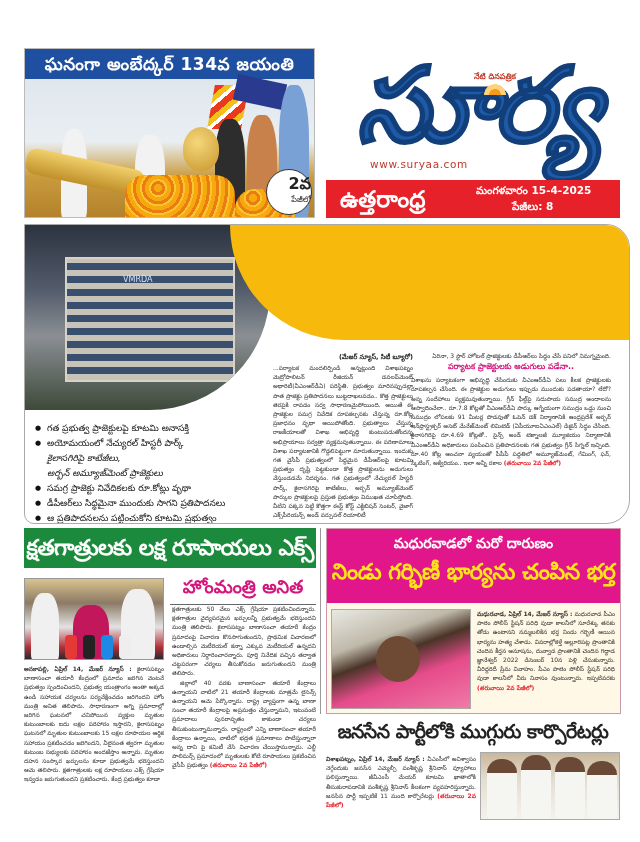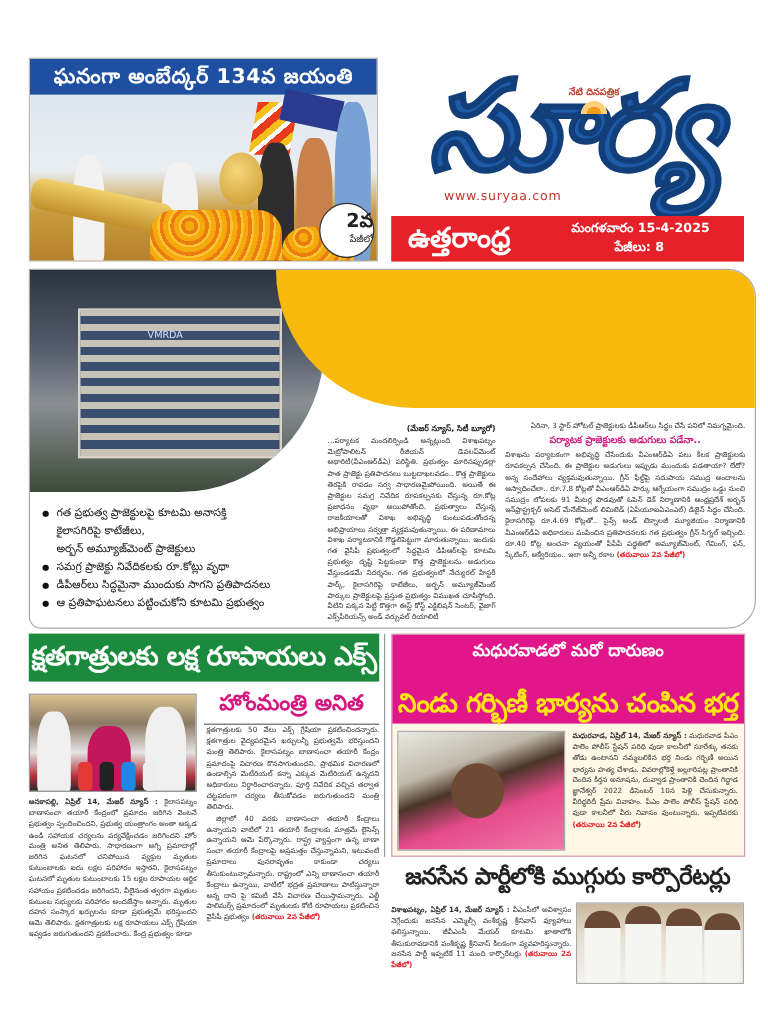--- a/index.html
+++ b/index.html
@@ -45,26 +45,26 @@
   #lead-bldg { position: absolute; left: 40px; top: 32px; width: 170px; height: 125px;
     background: repeating-linear-gradient(0deg, #c7c3b8 0 6px, #3a4f6e 6px 13px); border: 2px solid #d8d3c6; }
   #lead-bldg-sign { position: absolute; left: 98px; top: 18px; font-size: 8px; color: #cfe1ff; font-weight: normal; margin-top: 32px; }
   #lead-yellow { position: absolute; left: 205px; top: 0; width: 401px; height: 115px; background: #f7b90c; border-radius: 0 24px 0 120px; }
   #lead-kicker { position: absolute; left: 270px; top: 6px; font-size: 31px; font-weight: bold; color: #1a1a1a; letter-spacing: 1px; }
   #lead-head { position: absolute; left: 212px; top: 46px; font-size: 62px; font-weight: bold; color: #e62129;
     -webkit-text-stroke: 2px #8d0e12; letter-spacing: 4px; line-height: 66px; font-family: "DejaVu Serif", serif; }
   #lead-bullets { position: absolute; left: 8px; top: 196px; width: 240px; list-style: none; }
   #lead-bullets li { font-size: 9px; line-height: 15px; padding-left: 14px; position: relative; color: #111; }
   #lead-bullets li::before { content: "●"; position: absolute; left: 2px; top: 0; font-size: 7px; }
-  #lead-bullets li.cont { padding-left: 14px; }
+  #lead-bullets li.cont { padding-left: 14px; font-style: italic; }
   #lead-bullets li.cont::before { content: ""; }
   .body-text { font-size: 6px; line-height: 9.2px; color: #333; text-align: justify; }
   #lead-col1 { position: absolute; left: 248px; top: 128px; width: 140px; }
   #lead-byline { font-size: 6.5px; font-weight: bold; text-align: right; margin-bottom: 1px; }
-  #lead-col2 { position: absolute; left: 396px; top: 126px; width: 200px; }
+  #lead-col2 { position: absolute; left: 386px; top: 126px; width: 200px; }
   #lead-col2-top { text-align: right; }
   .subhead-pink { font-size: 8px; font-weight: bold; color: #d3177f; text-align: center; margin: 2px 0; }
   .cont-red { color: #e62129; font-weight: bold; }
 
   
   #green-head { left: 24px; top: 528px; width: 292px; height: 40px; background: #1c8a3c; color: #fff; font-size: 22px; font-weight: bold; line-height: 40px; text-align: center; letter-spacing: -0.5px; }
   #green-photo { left: 24px; top: 578px; width: 140px; height: 82px; border: 1px solid #999;
     background: linear-gradient(180deg, #d9c38e 0%, #8c7a66 30%, #e3e3e3 60%, #b5303a 85%, #2a2a2a 100%); overflow: hidden; }
   .mic { position: absolute; bottom: 0; width: 12px; height: 24px; border-radius: 4px; }
   #green-sub { left: 170px; top: 576px; width: 146px; font-size: 18px; font-weight: bold; color: #d3177f; text-align: center; border-bottom: 1px solid #666; padding-bottom: 2px; }
@@ -72,21 +72,21 @@
   #green-col-left { left: 24px; top: 664px; width: 140px; }
   #green-dateline { font-weight: bold; }
 
   
   #vdivider { left: 320px; top: 528px; width: 1px; height: 186px; background: #999; }
 
   
   #pink-box { left: 326px; top: 528px; width: 295px; height: 186px; border: 1px solid #c9a; background: #fff8e6; }
   #pink-head { position: absolute; left: 0; top: 0; width: 293px; height: 74px; background: #e0168a; text-align: center; }
   #pink-kicker { font-size: 14px; color: #fff; font-weight: bold; margin-top: 6px; display: block; }
-  #pink-main { font-size: 22px; color: #ffe516; font-weight: bold; display: block; margin-top: 20px; letter-spacing: -0.5px; }
+  #pink-main { font-size: 22px; color: #ffe516; font-weight: bold; display: block; margin-top: 4px; letter-spacing: -0.5px; }
   #pink-photo { position: absolute; left: 4px; top: 80px; width: 140px; height: 100px;
     background: linear-gradient(160deg, #e9e9e2 0%, #bfb9aa 30%, #4a3428 45%, #e54b8a 65%, #f07aa8 100%); border: 1px solid #aaa; }
   #pink-face { position: absolute; left: 44px; top: 26px; width: 44px; height: 46px; border-radius: 50%; background: #6e4a34; }
   #pink-text { position: absolute; left: 150px; top: 80px; width: 138px; }
 
   
   #js-head { left: 326px; top: 720px; width: 294px; font-size: 19px; font-weight: bold; color: #222; text-align: center; letter-spacing: -0.5px; }
   #js-text { left: 326px; top: 754px; width: 150px; }
   #js-photo { left: 480px; top: 752px; width: 140px; height: 68px; border: 1px solid #aaa;
     background: linear-gradient(180deg, #c9b79a 0%, #e5ddd0 40%, #f4f2ee 100%); overflow: hidden; }
@@ -130,25 +130,26 @@
 
 <div id="lead" class="abs">
   <div id="lead-photo">
     <div id="lead-bldg"></div>
     <div id="lead-bldg-sign">VMRDA</div>
   </div>
   <div id="lead-yellow"></div>
 
   <ul id="lead-bullets">
     <li>గత ప్రభుత్వ ప్రాజెక్టులపై కూటమి అనాసక్తి</li>
+    <li>అయోమయంలో నేచ్యురల్ హిస్టరీ పార్క్</li>
     <li class="cont">కైలాసగిరిపై కాటేజీలు,</li>
     <li class="cont">అర్బన్ అమ్యూజ్‌మెంట్ ప్రాజెక్టులు</li>
     <li>సమగ్ర ప్రాజెక్టు నివేదికలకు రూ.కోట్లు వృథా</li>
     <li>డీపీఆర్‌లు సిద్ధమైనా ముందుకు సాగని ప్రతిపాదనలు</li>
-    <li>ఆ ప్రతిపాఘటనలు పట్టించుకోని కూటమి ప్రభుత్వం</li>
+    <li>ఆ ప్రతిపాదనలను పట్టించుకోని కూటమి ప్రభుత్వం</li>
   </ul>
 
   <div id="lead-col1">
     <div id="lead-byline">(మేజర్ న్యూస్, సిటీ బ్యూరో)</div>
     <div class="body-text">...పర్యాటక మందలిర్పిండి అన్నట్లుంది విశాఖపట్నం మెట్రోపాలిటన్ రీజియన్ డెవలప్‌మెంట్ అథారిటీ(వీఎంఆర్‌డీఏ) పరిస్థితి. ప్రభుత్వం మారినప్పుడల్లా పాత ప్రాజెక్టు ప్రతిపాదనలు బుట్టదాఖలవడం.. కొత్త ప్రాజెక్టులు తెరపైకి రావడం సర్వ సాధారణమైపోయింది. అయితే ఈ ప్రాజెక్టుల సమగ్ర నివేదిక రూపకల్పనకు చేస్తున్న రూ.కోట్ల ప్రజాధనం వృథా అయిపోతోంది. ప్రభుత్వాలు చేస్తున్న రాజకీయాలతో విశాఖ అభివృద్ధి కుంటుపడుతోందన్న అభిప్రాయాలు సర్వత్రా వ్యక్తమవుతున్నాయి. ఈ పరిణామాలు విశాఖ పర్యాటకానికి గొడ్డలిపెట్టుగా మారుతున్నాయి. ఇందుకు గత వైసీపీ ప్రభుత్వంలో సిద్ధమైన డీపీఆర్‌లపై కూటమి ప్రభుత్వం దృష్టి పెట్టకుండా కొత్త ప్రాజెక్టులను అడుగులు వేస్తుండడమే నిదర్శనం. గత ప్రభుత్వంలో నేచ్యురల్ హిస్టరీ పార్క్, కైలాసగిరిపై కాటేజీలు, అర్బన్ అమ్యూజ్‌మెంట్ పార్కుల ప్రాజెక్టులపై ప్రస్తుత ప్రభుత్వం విముఖత చూపిస్తోంది. వీటిని పక్కన పెట్టి కొత్తగా ఈస్ట్ కోస్ట్ ఎక్జిబిషన్ సెంటర్, వైజాగ్ ఎక్స్‌పీరియన్స్ అండ్ వర్చువల్ రియాలిటీ</div>
   </div>
   <div id="lead-col2">
     <div id="lead-col2-top" class="body-text">ఏరినా, 3 స్టార్ హోటల్ ప్రాజెక్టులకు డీపీఆర్‌లు సిద్ధం చేసే పనిలో నిమగ్నమైంది.</div>
     <div class="subhead-pink">పర్యాటక ప్రాజెక్టులకు అడుగులు పడేనా..</div>
     <div class="body-text">

